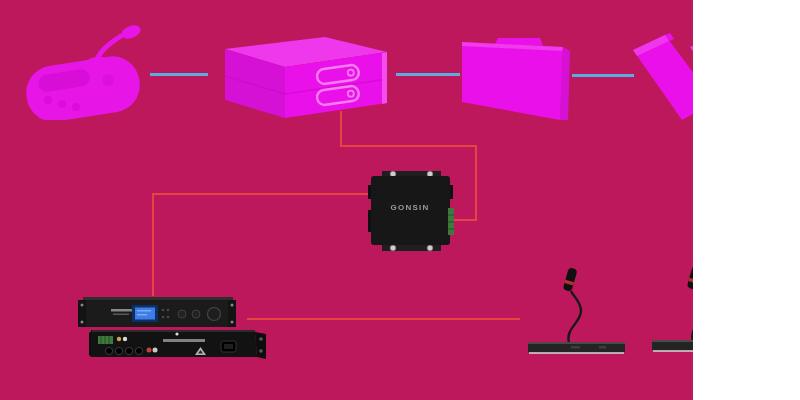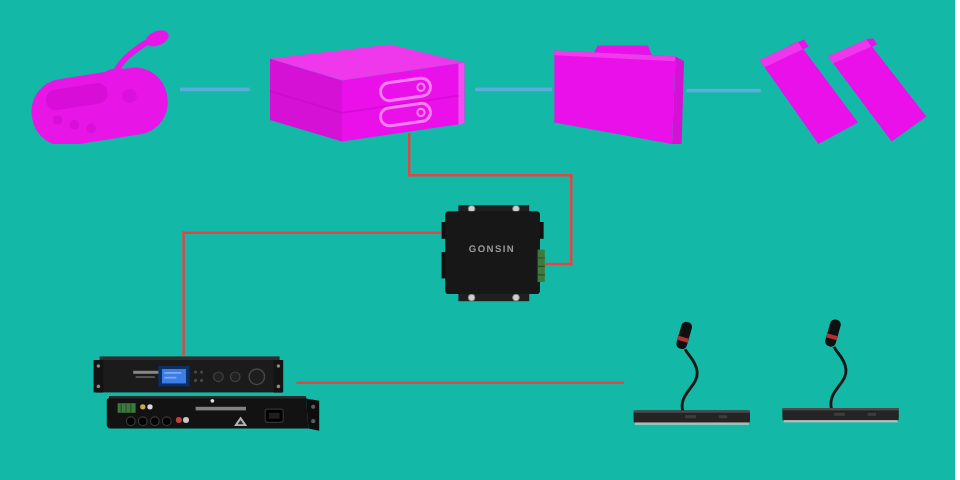--- a/index.html
+++ b/index.html
@@ -1,16 +1,16 @@
 <!DOCTYPE html>
 <html><head>
 <meta charset="utf-8">
 <style>
   html,body{margin:0;padding:0;background:#fff;font-family:"Liberation Sans",sans-serif;}
-  #stage{position:relative;width:796px;height:400px;background:#14b8a6;overflow:hidden;}
+  #stage{position:relative;width:693px;height:400px;background:#be185d;overflow:hidden;}
   .abs{position:absolute;}
   .line{position:absolute;}
   .blue{background:#5aaede;height:3px;}
   .red-h{background:#e84343;height:2px;}
   .red-v{background:#e84343;width:2px;}
   svg{display:block;}
   text.gonsin-label{font-family:"Liberation Sans",sans-serif;font-weight:bold;letter-spacing:1.2px;}
 </style>
 </head>
 <body>

